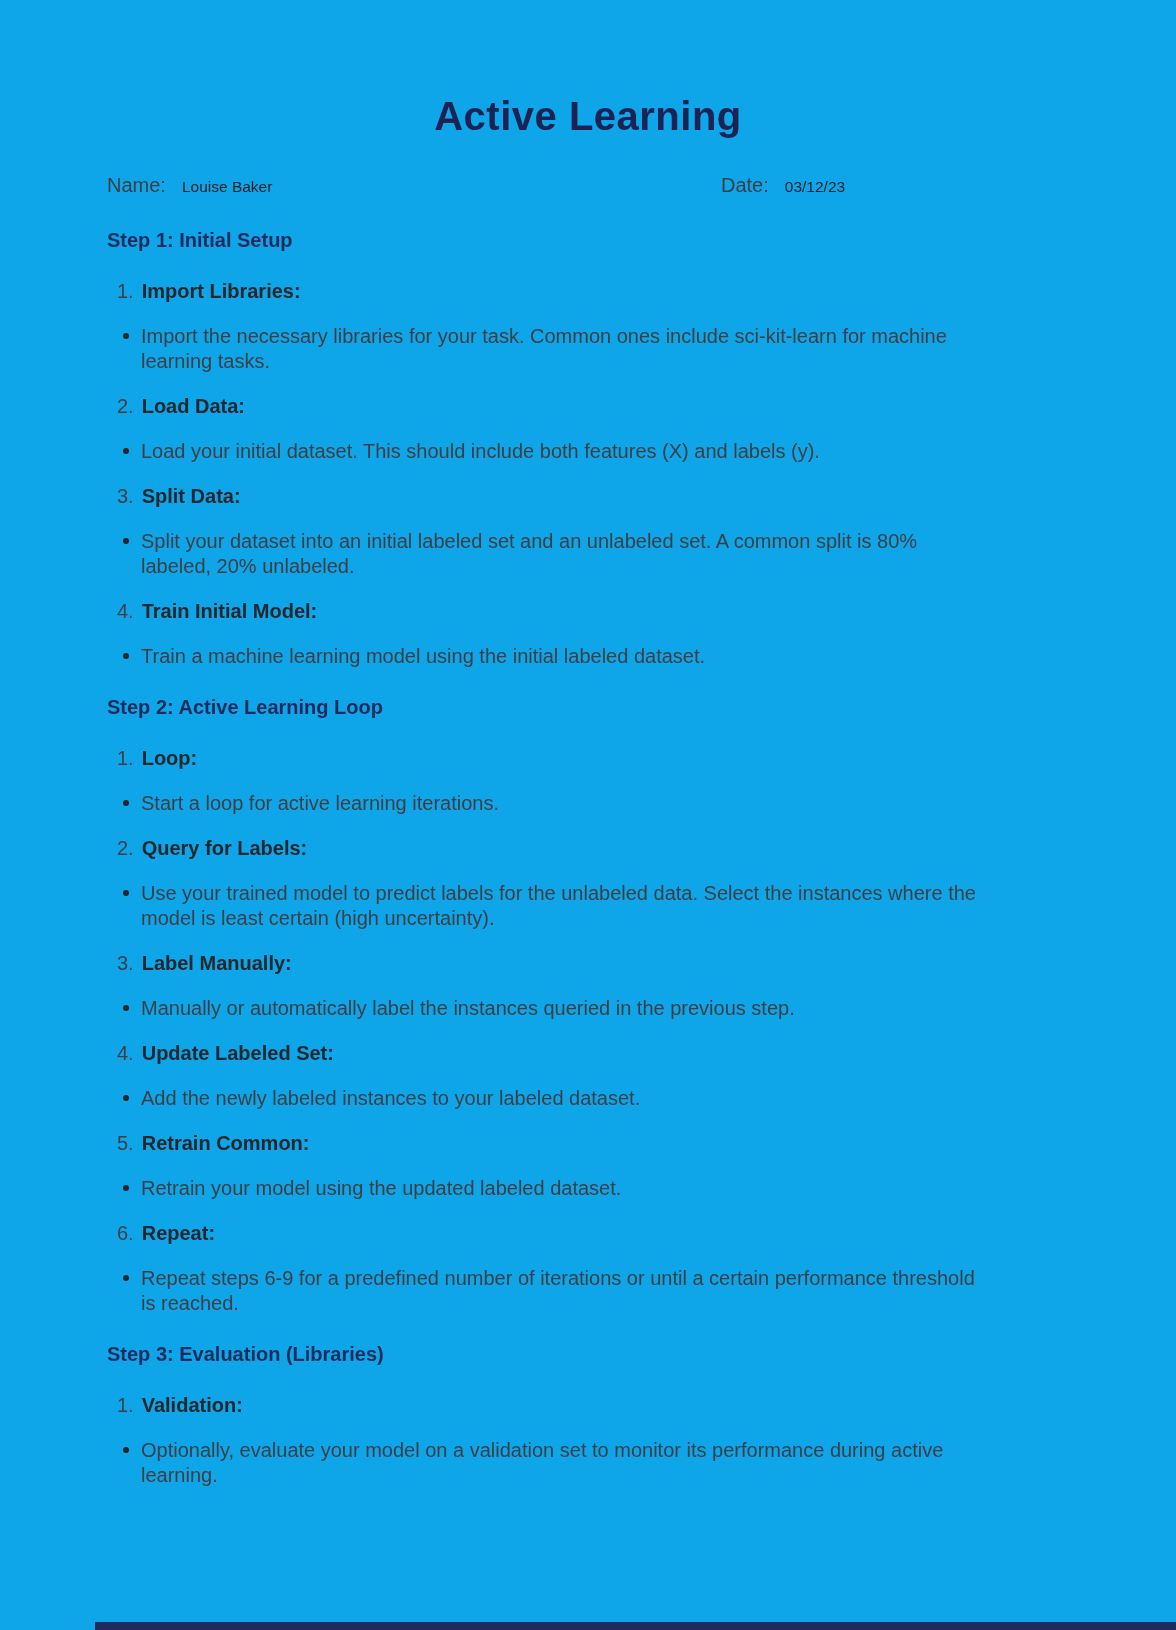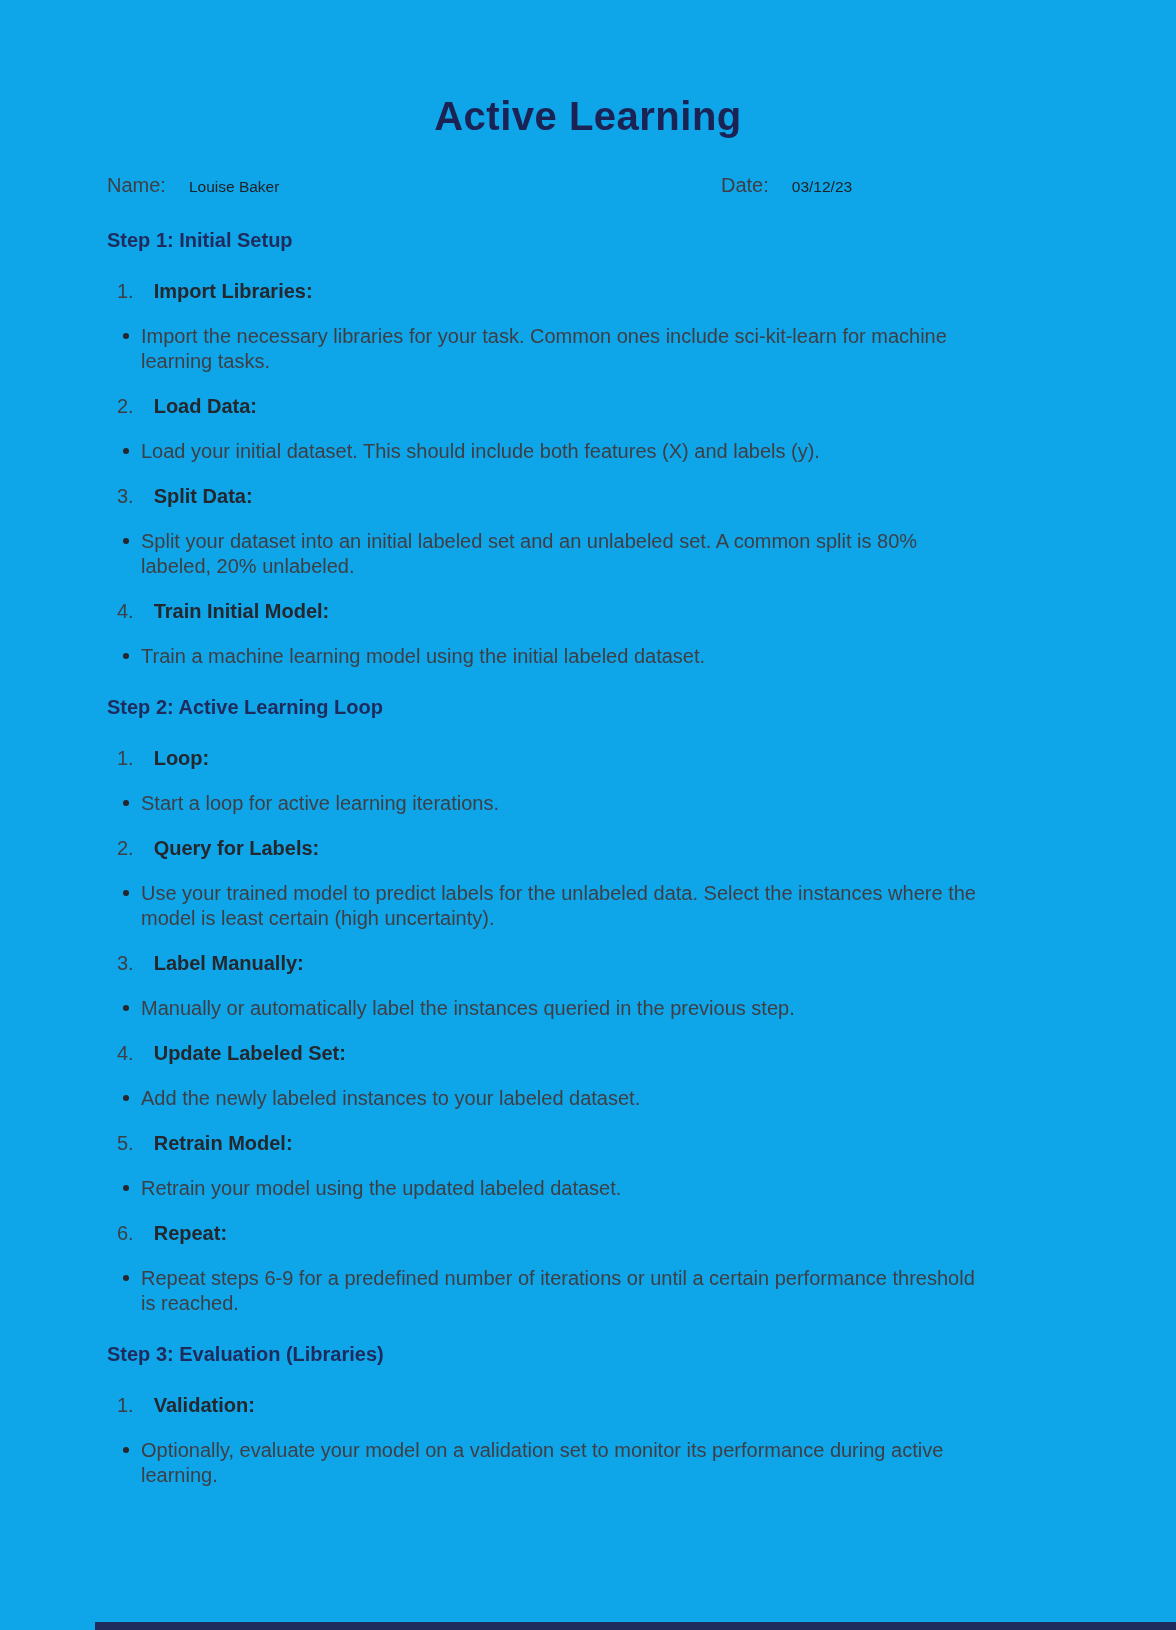--- a/index.html
+++ b/index.html
@@ -21,21 +21,21 @@
     font-weight: bold;
     letter-spacing: 0.5px;
     color: #1b2355;
   }
   .meta-row {
     position: relative;
     margin-top: 34px;
     padding-left: 107px;
     height: 28px;
   }
-  .meta-group { display: inline-flex; align-items: baseline; gap: 7px; }
+  .meta-group { display: inline-flex; align-items: baseline; }
   .meta-label {
     font-size: 20px;
     color: #3d3f45;
   }
   .meta-value {
     font-size: 15.5px;
     color: #1f2023;
     margin-left: 16px;
     background: transparent;
     border: none;
@@ -53,21 +53,21 @@
     font-weight: bold;
     color: #1e2b5c;
   }
   .item-label {
     margin: 0 0 21px 10px;
     font-size: 20px;
     line-height: 23px;
     color: #3d3f45;
   }
   .item-label .num { font-weight: normal; margin-right: 8px; }
-  .item-label .label { font-weight: bold; color: #24272e; margin-left: 12px; }
+  .item-label .label { font-weight: bold; color: #24272e; }
   .bullet-list {
     list-style: none;
     margin-bottom: 21px;
   }
   .bullet-item {
     position: relative;
     margin-left: 34px;
     max-width: 840px;
     font-size: 20px;
     line-height: 25px;
@@ -203,21 +203,21 @@
     </div>
     <ul class="bullet-list">
   <li class="bullet-item">
     <span class="bullet-dot"></span><span class="bullet-text">Add the newly labeled instances to your labeled dataset.</span>
   </li>
 </ul>
   </div>
 
   <div class="item">
     <div class="item-label">
-      <span class="num">5.</span><span class="label">Retrain Model:</span>
+      <span class="num">5.</span><span class="label">Retrain Common:</span>
     </div>
     <ul class="bullet-list">
   <li class="bullet-item">
     <span class="bullet-dot"></span><span class="bullet-text">Retrain your model using the updated labeled dataset.</span>
   </li>
 </ul>
   </div>
 
   <div class="item">
     <div class="item-label">

